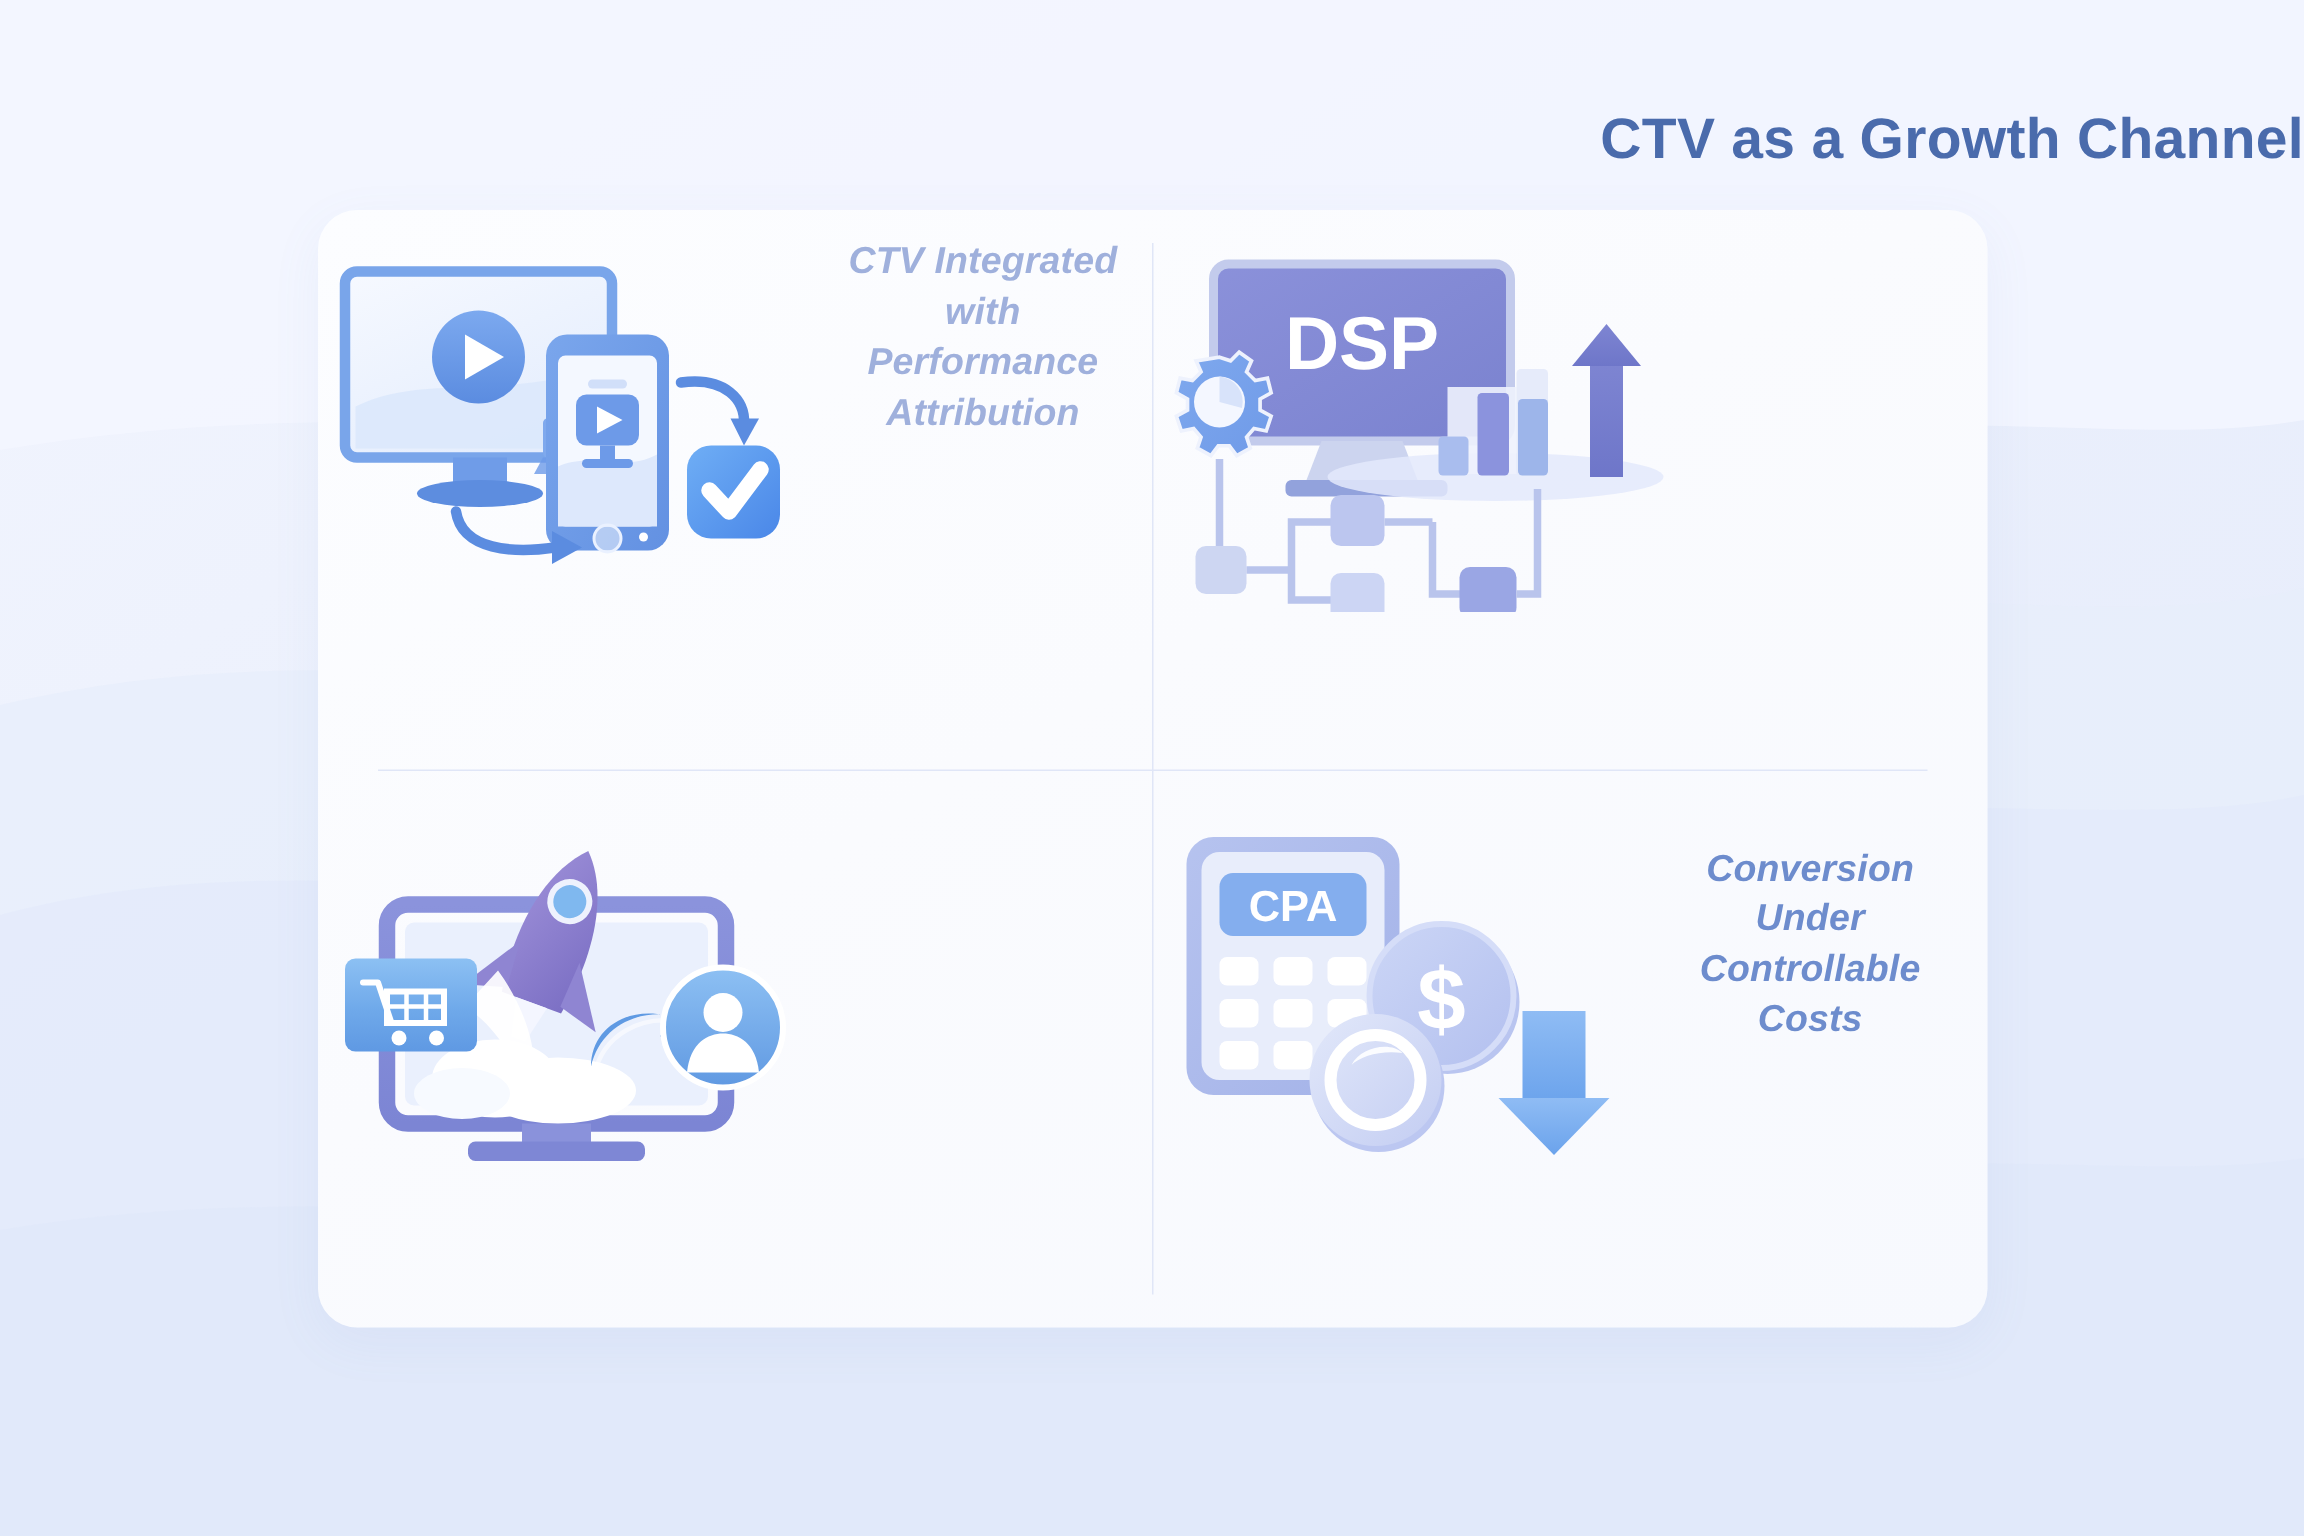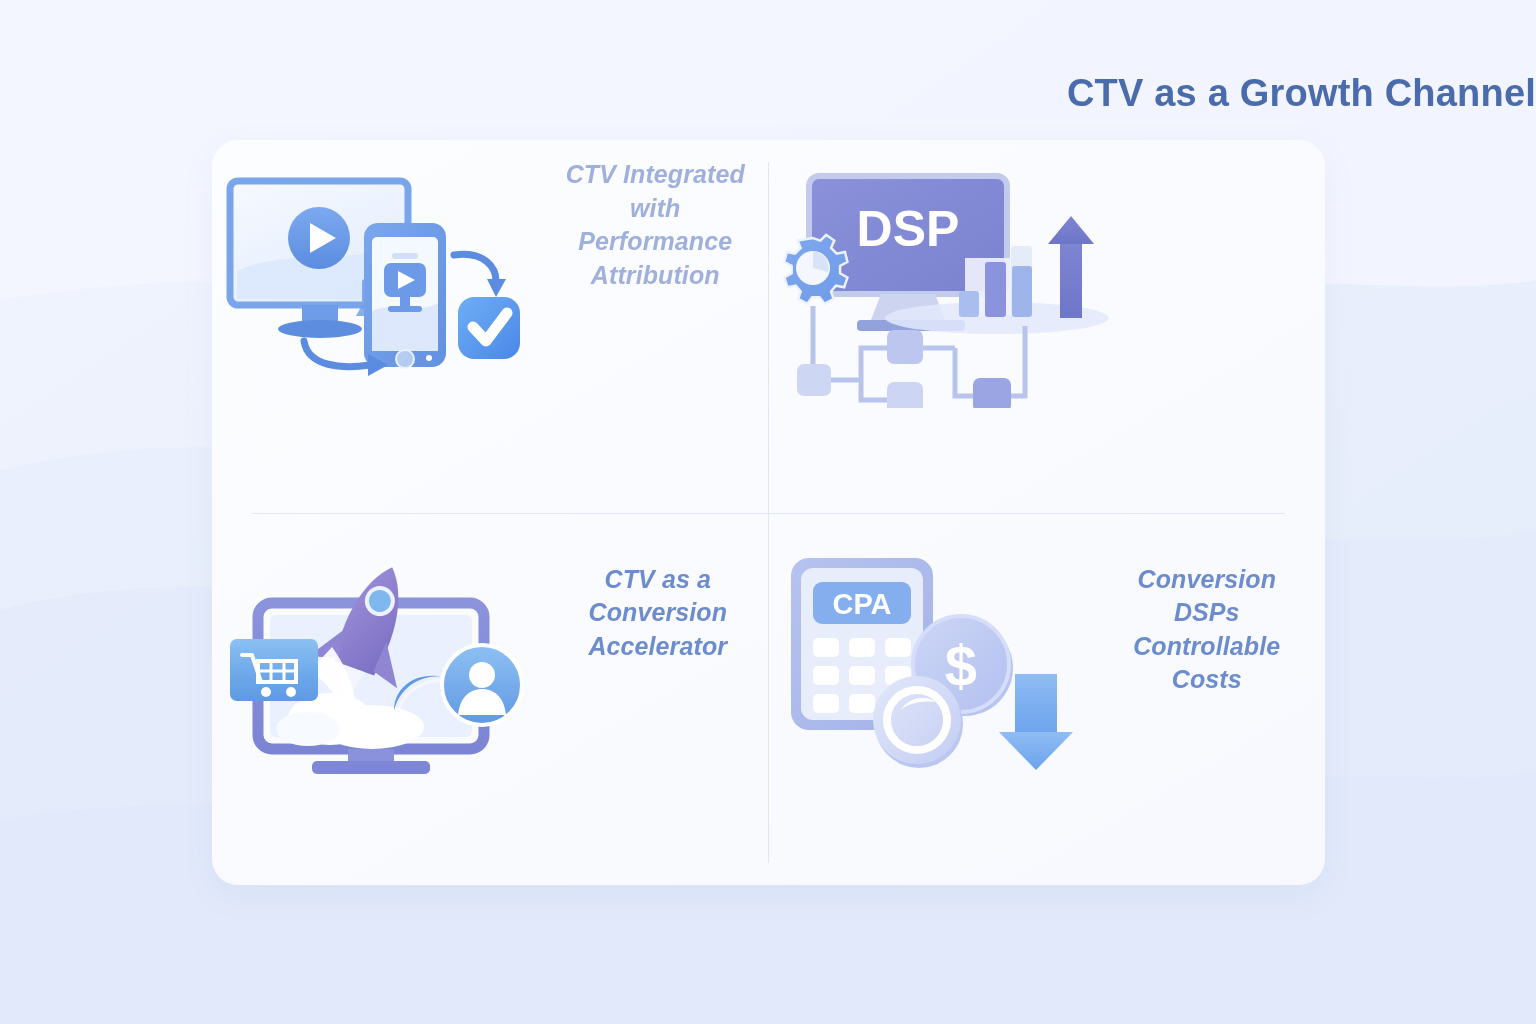--- a/index.html
+++ b/index.html
@@ -309,21 +309,20 @@
             <path d="M2,46 C8,18 34,6 58,10 L50,24 L80,18 L58,-2" fill="none" stroke="#ffffff" stroke-width="3" opacity="0.55"></path>
           </g>
 
           <g transform="translate(234,98)">
             <circle cx="36" cy="36" r="40" fill="url(#q3user)" stroke="#ffffff" stroke-width="4"></circle>
             <circle cx="36" cy="26" r="13" fill="#ffffff"></circle>
             <path d="M12,66 C14,46 26,40 36,40 C46,40 58,46 60,66 Z" fill="#ffffff"></path>
           </g>
         </svg>
       </div>
-      <div class="quad-label label-strong">CTV as a Conversion Accelerator</div>
     </div>
 
     <div class="quad quad-q4">
       <div class="quad-art">
         <svg width="320" height="240" viewBox="0 0 320 240">
           <defs>
             <linearGradient id="q4calc" x1="0" y1="0" x2="1" y2="1">
               <stop offset="0%" stop-color="#b6c3ef"></stop>
               <stop offset="100%" stop-color="#a3b2e8"></stop>
             </linearGradient>
@@ -363,17 +362,17 @@
 
           <circle cx="150" cy="178" r="44" fill="#bcc7f1"></circle>
           <circle cx="148" cy="174" r="44" fill="url(#q4coin2)"></circle>
           <circle cx="148" cy="174" r="30" fill="none" stroke="#ffffff" stroke-width="8"></circle>
           <path d="M132,164 C138,152 158,148 166,156 C152,154 138,158 132,164 Z" fill="#ffffff" opacity="0.9"></path>
 
           <rect x="246" y="128" width="42" height="62" fill="url(#q4arr)"></rect>
           <path d="M230,186 L267,224 L304,186 Z" fill="url(#q4arr)"></path>
         </svg>
       </div>
-      <div class="quad-label label-strong">Conversion DSPs Controllable Costs</div>
+      <div class="quad-label label-strong">Conversion Under Controllable Costs</div>
     </div>
 
   </div>
 </div>
 
 </body></html>

